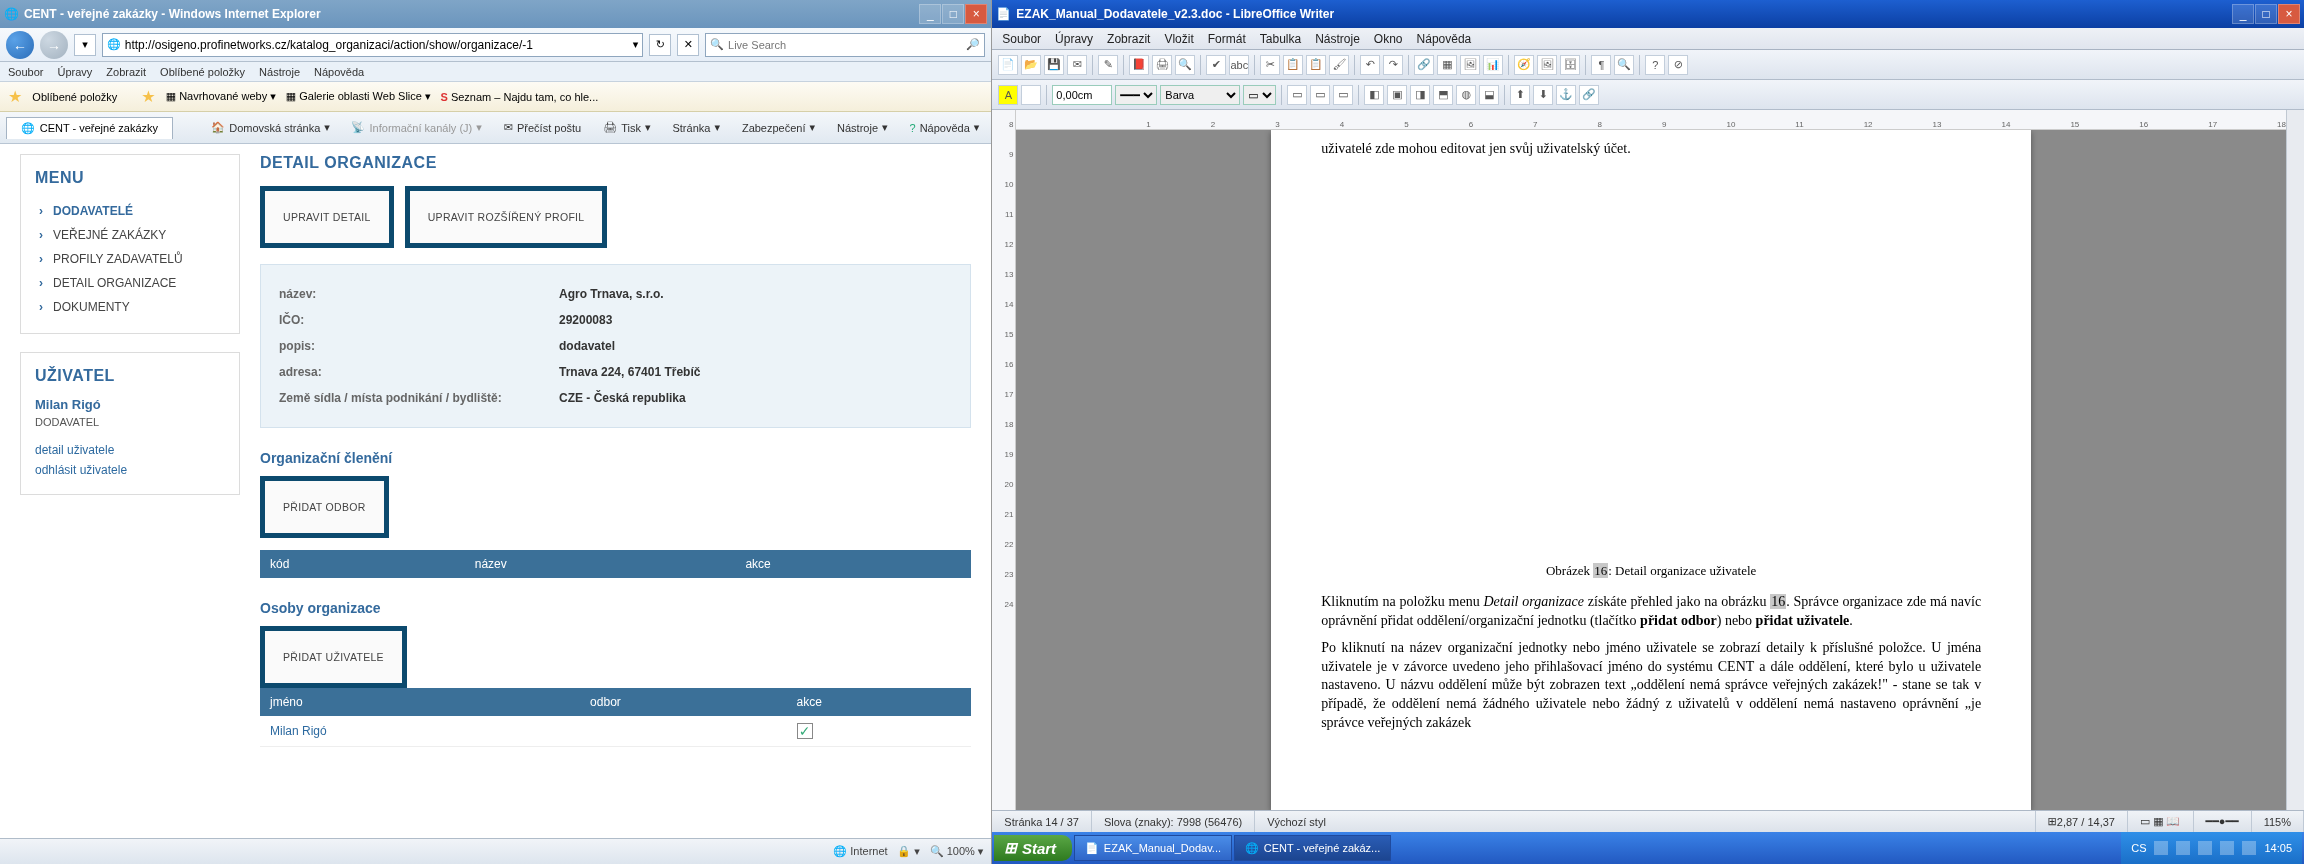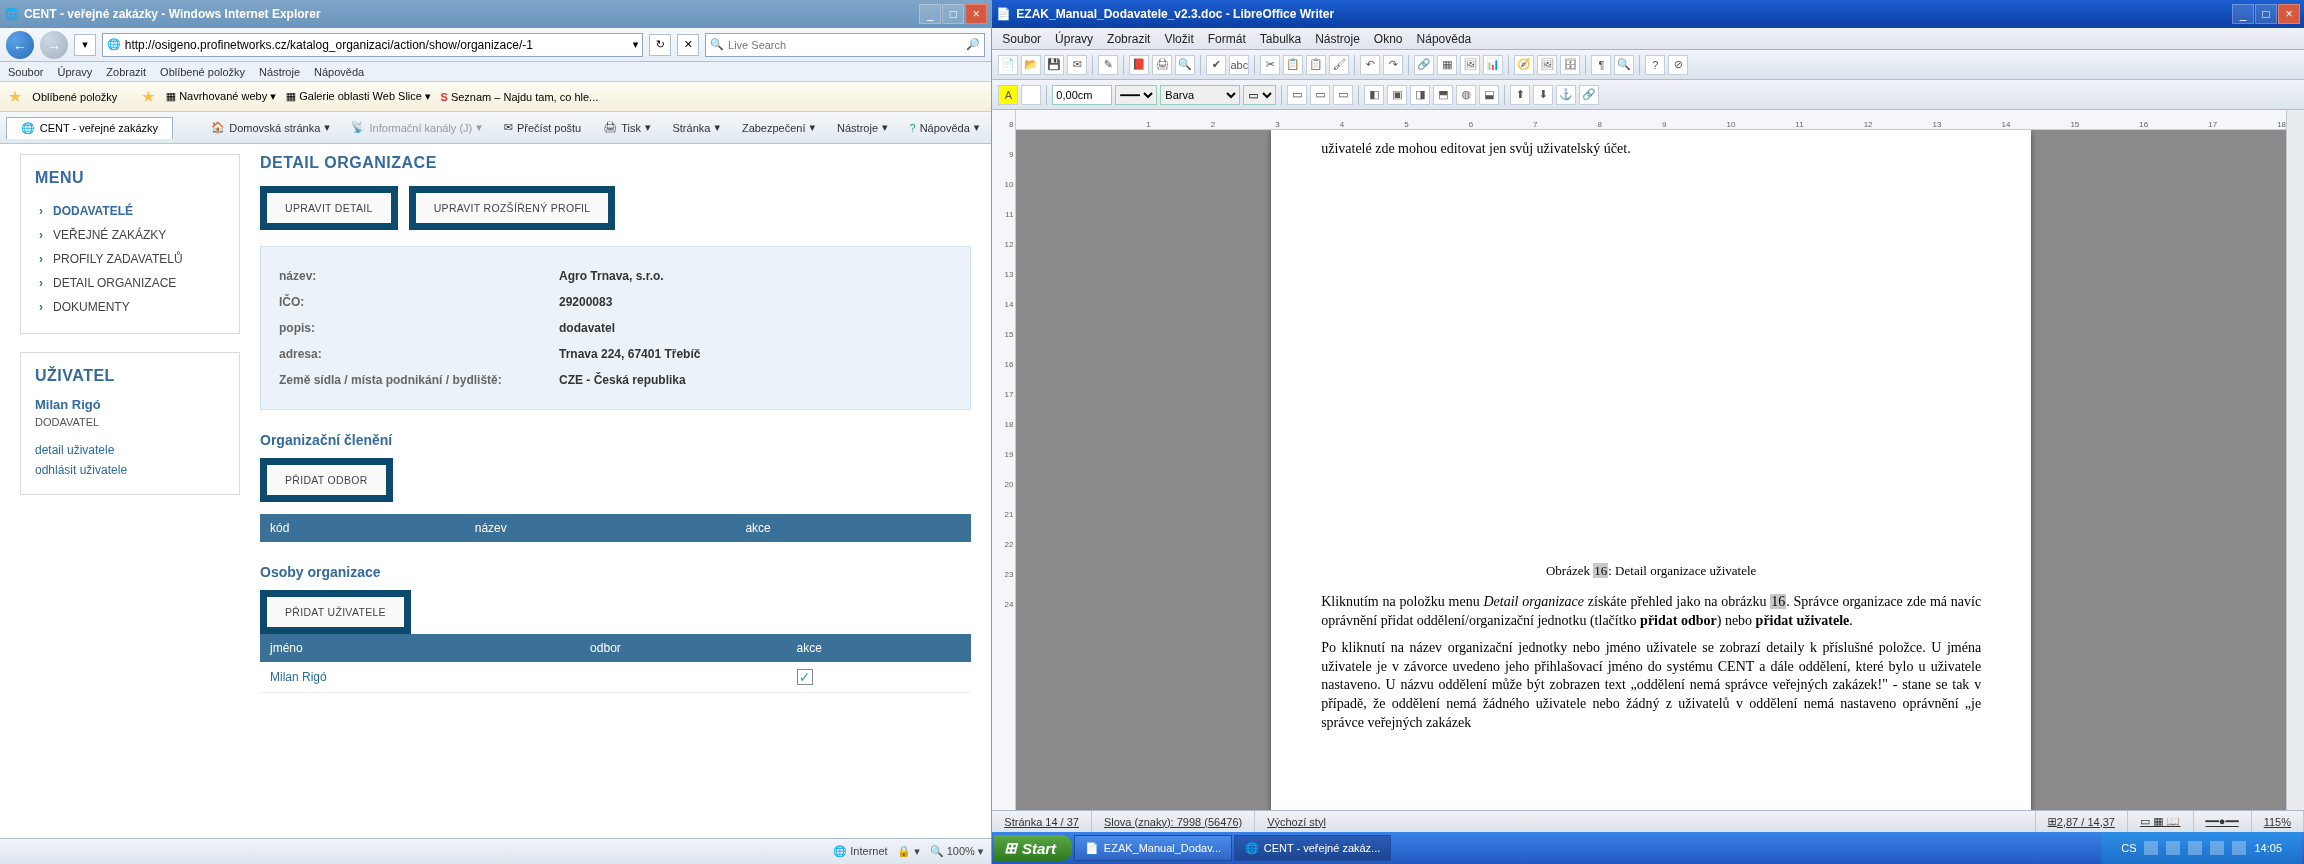--- a/index.html
+++ b/index.html
@@ -44,21 +44,21 @@
 .user-name { color: #346a9d; font-weight: bold; font-size: 13px; }
 .user-role { color: #555; font-size: 11px; margin: 4px 0 12px; }
 .link { color: #2d6aa0; cursor: pointer; padding: 3px 0; font-size: 12px; }
 .bold-red { color: #444; font-weight: bold; font-size: 12px; }
 .icn { width: 16px; height: 14px; background: #ccc; display: inline-block; vertical-align: middle; margin-right: 5px; }
 
 .main { flex: 1; }
 .breadcrumb { text-align: right; font-size: 11px; color: #888; padding: 4px 0 10px; }
 .breadcrumb a { color: #2d6aa0; text-decoration: none; }
 .section-title { color: #346a9d; font-size: 16px; font-weight: bold; letter-spacing: 0.5px; margin-bottom: 14px; }
-.btn { display: inline-block; background: #fafafa; border: 7px solid #0c4a6e; padding: 9px 18px; font-size: 10.5px; color: #444; cursor: pointer; letter-spacing: 0.3px; }
+.btn { display: inline-block; background: #fafafa; border: 5px solid #0c4a6e; padding: 20px 18px; font-size: 10.5px; color: #444; cursor: pointer; letter-spacing: 0.3px; }
 .btn + .btn { margin-left: 8px; }
 .info-box { background: #ecf3f8; border: 1px solid #d4e2ed; padding: 16px 18px; margin-top: 16px; }
 .info-row { display: flex; padding: 6px 0; font-size: 12px; }
 .info-row .lab { width: 280px; color: #666; font-weight: bold; }
 .info-row .val { font-weight: bold; color: #333; }
 .sub-title { color: #346a9d; font-size: 14px; font-weight: bold; margin: 22px 0 10px; }
 .tbl { width: 100%; border-collapse: collapse; }
 .tbl thead th { background: #3b7098; color: #fff; text-align: left; padding: 7px 10px; font-weight: normal; font-size: 12px; }
 .tbl td { padding: 7px 10px; font-size: 12px; color: #2d6aa0; border-bottom: 1px solid #eee; }
 .check { color: #3a7; font-size: 14px; display: inline-block; border: 1px solid #888; width: 16px; height: 16px; text-align: center; line-height: 14px; }
@@ -81,27 +81,27 @@
 .doc-scroll { flex: 1; background: #8a8a8a; overflow: auto; padding: 0 0 0 0; display: flex; justify-content: center; }
 .page-sheet { width: 760px; background: #fff; box-shadow: 0 2px 6px rgba(0,0,0,0.4); padding: 10px 50px 30px; font-family: "Times New Roman", serif; font-size: 14px; color: #000; }
 .page-sheet .fig-area { height: 390px; display: flex; align-items: end; justify-content: center; padding-bottom: 6px; }
 .fig-caption { text-align: center; font-size: 13px; padding: 6px 0 14px; }
 .doc-para { text-align: justify; line-height: 1.35; margin-bottom: 8px; }
 .doc-para i { font-style: italic; }
 .hl { background: #c8c8c8; padding: 0 1px; }
 .vscroll { width: 18px; background: #e8ebf0; border-left: 1px solid #c0c8d2; }
 
 .lo-status { height: 22px; background: linear-gradient(#f0f3f7, #dce2ea); border-top: 1px solid #adb8c6; display: flex; align-items: center; font-size: 11px; color: #333; }
-.lo-status > div { padding: 2px 12px; border-right: 1px solid #bfc9d5; height: 100%; display: flex; align-items: center; text-decoration: underline; }
+.lo-status > div { padding: 2px 12px; border-right: 1px solid #bfc9d5; height: 100%; display: flex; align-items: center; }
 
 .taskbar { height: 32px; background: linear-gradient(#3a82e7, #2259c1); display: flex; align-items: center; padding: 0 2px; gap: 2px; }
 .start-btn { background: linear-gradient(#5aa746, #2e7a1f); color: #fff; font-weight: bold; font-style: italic; padding: 4px 16px 4px 10px; border-radius: 0 10px 10px 0; font-size: 15px; display: flex; align-items: center; gap: 5px; cursor: pointer; }
 .task-item { background: linear-gradient(#4a8de8, #2f66c8); color: #fff; padding: 4px 10px; font-size: 11px; border: 1px solid #1f4a9e; cursor: pointer; display: flex; align-items: center; gap: 5px; min-width: 140px; height: 26px; }
 .task-item.active { background: linear-gradient(#2a5db6, #1c4590); }
-.tray { margin-left: auto; background: linear-gradient(#2f8fe8, #1a6fc8); color: #fff; padding: 0 20px; font-size: 11px; height: 100%; display: flex; align-items: center; gap: 8px; }
+.tray { margin-left: auto; background: linear-gradient(#2f8fe8, #1a6fc8); color: #fff; padding: 0 10px; font-size: 11px; height: 100%; display: flex; align-items: center; gap: 8px; }
 .tray-ic { width: 14px; height: 14px; background: rgba(255,255,255,0.3); }
 </style>
 </head>
 <body>
 
 <div class="screen">
 
   <div class="pane pane-left">
     <div class="titlebar tb-ie">
       <div class="tb-title">

